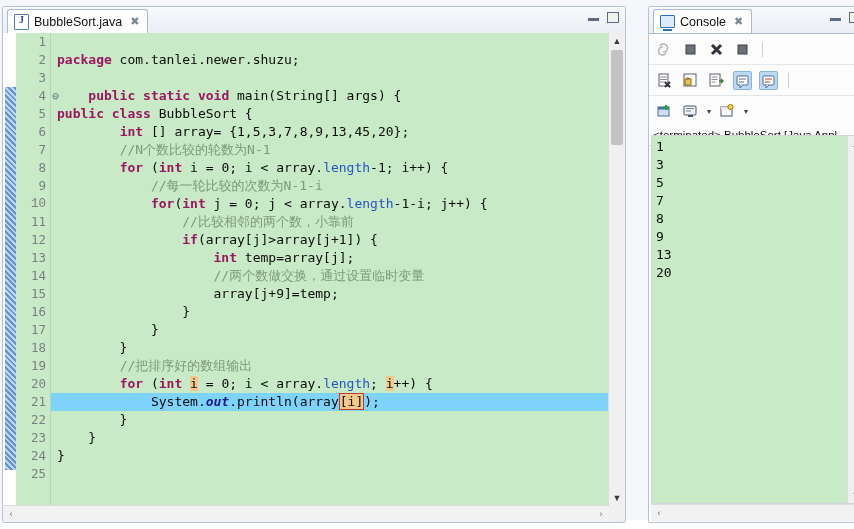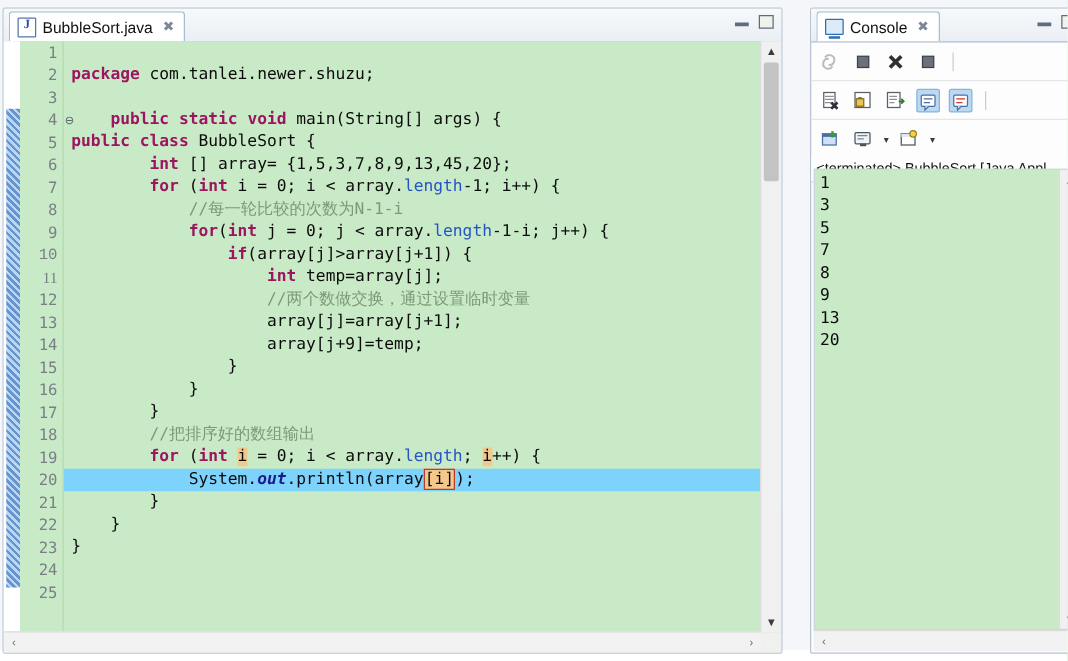--- a/index.html
+++ b/index.html
@@ -195,21 +195,21 @@
           <div class="gutter-num" style="top: 0px;">1</div>
           <div class="gutter-num" style="top: 18px;">2</div>
           <div class="gutter-num" style="top: 36px;">3</div>
           <div class="gutter-num" style="top: 54px;">4</div>
           <div class="gutter-num" style="top: 72px;">5</div>
           <div class="gutter-num" style="top: 90px;">6</div>
           <div class="gutter-num" style="top: 108px;">7</div>
           <div class="gutter-num" style="top: 126px;">8</div>
           <div class="gutter-num" style="top: 144px;">9</div>
           <div class="gutter-num" style="top: 162px; font-family: Liberation Mono, monospace;">10</div>
-          <div class="gutter-num" style="top: 180px; font-family: Liberation Serif, serif;">11</div>
+          <div class="gutter-num" style="top: 180px;">11</div>
           <div class="gutter-num" style="top: 198px;">12</div>
           <div class="gutter-num" style="top: 216px;">13</div>
           <div class="gutter-num" style="top: 234px;">14</div>
           <div class="gutter-num" style="top: 252px;">15</div>
           <div class="gutter-num" style="top: 270px;">16</div>
           <div class="gutter-num" style="top: 288px;">17</div>
           <div class="gutter-num" style="top: 306px;">18</div>
           <div class="gutter-num" style="top: 324px;">19</div>
           <div class="gutter-num" style="top: 342px;">20</div>
           <div class="gutter-num" style="top: 360px;">21</div>
@@ -219,27 +219,28 @@
           <div class="gutter-num" style="top: 432px;">25</div>
         </div>
       <div class="fold" style="top:54px;">⊖</div>
 
       <div class="code-lines" id="codelines">
           <div class="cline"><span class="kw">package</span> com.tanlei.newer.shuzu;</div>
           <div class="cline">&nbsp;</div>
           <div class="cline">    <span class="kw">public</span> <span class="kw">static</span> <span class="kw">void</span> main(String[] args) {</div>
           <div class="cline"><span class="kw">public</span> <span class="kw">class</span> BubbleSort {</div>
           <div class="cline">        <span class="kw">int</span> [] array= {1,5,3,7,8,9,13,45,20};</div>
+          <div class="cline">        <span class="cmt">//N个数比较的轮数为N-1</span></div>
           <div class="cline">        <span class="kw">for</span> (<span class="kw">int</span> i = 0; i &lt; array.<span class="fld">length</span>-1; i++) {</div>
           <div class="cline">            <span class="cmt">//每一轮比较的次数为N-1-i</span></div>
           <div class="cline">            <span class="kw">for</span>(<span class="kw">int</span> j = 0; j &lt; array.<span class="fld">length</span>-1-i; j++) {</div>
+          <div class="cline">                <span class="cmt">//比较相邻的两个数，小靠前</span></div>
           <div class="cline">                <span class="kw">if</span>(array[j]&gt;array[j+1]) {</div>
           <div class="cline">                    <span class="kw">int</span> temp=array[j];</div>
           <div class="cline">                    <span class="cmt">//两个数做交换，通过设置临时变量</span></div>
-          <div class="cline">                    array[j]=array[j+1];</div>
           <div class="cline">                    array[j+9]=temp;</div>
           <div class="cline">                }</div>
           <div class="cline">            }</div>
           <div class="cline">        }</div>
           <div class="cline">        <span class="cmt">//把排序好的数组输出</span></div>
           <div class="cline">        <span class="kw">for</span> (<span class="kw">int</span> <span class="occ">i</span> = 0; i &lt; array.<span class="fld">length</span>; <span class="occ">i</span>++) {</div>
           <div class="cline highlight">            System.<span class="stat">out</span>.println(array<span class="occbox">[i]</span>);</div>
           <div class="cline">        }</div>
           <div class="cline">    }</div>
           <div class="cline">}</div>

